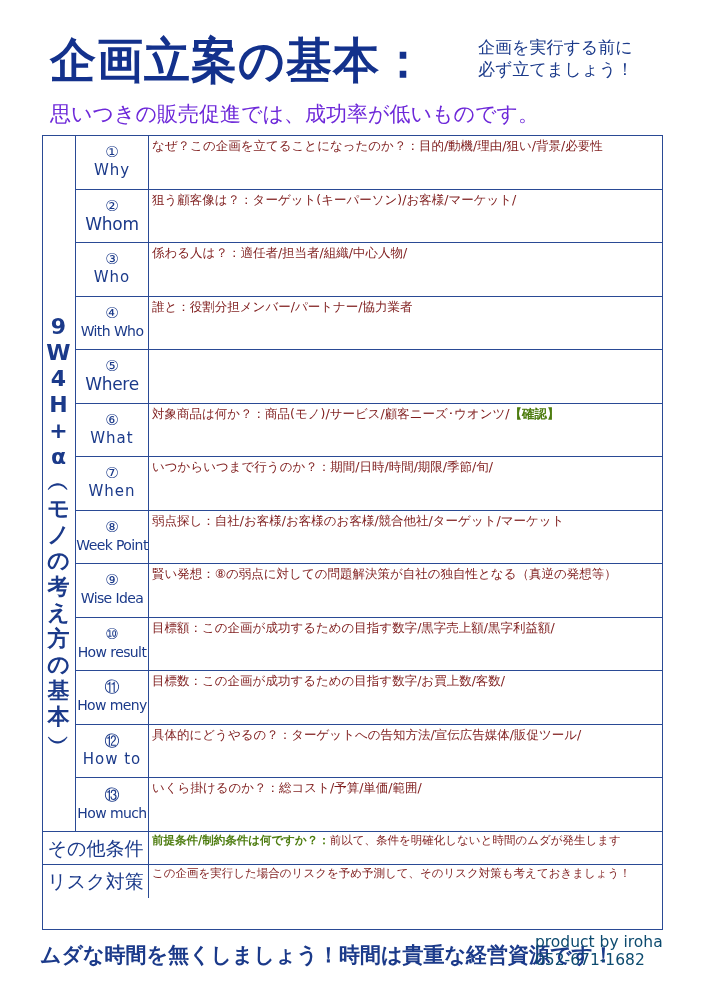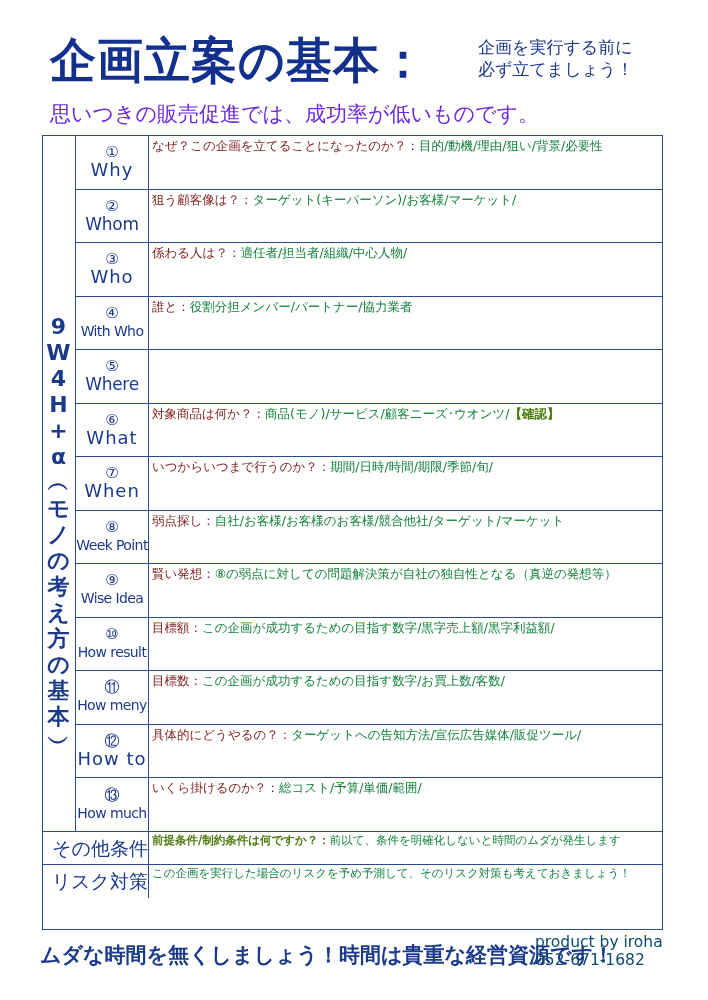--- a/index.html
+++ b/index.html
@@ -18,29 +18,29 @@
            font-size: 22px; font-weight: bold; color: #1b3a8a; line-height: 26px; }
   .vtext span { display: block; }
   .rows { position: absolute; left: 33px; top: 0; width: 586px; }
   .row { position: relative; height: 53.5px; border-bottom: 1.2px solid #2a4a95; box-sizing: border-box; display: flex; }
   .row:last-child { border-bottom: none; }
   .label { width: 73px; border-right: 1.5px solid #2a4a95; box-sizing: border-box; text-align: center;
            display: flex; flex-direction: column; justify-content: center; color: #1b3a8a; }
   .label .num { font-size: 15px; line-height: 16px; }
   .label .en { font-size: 17px; line-height: 20px; white-space: nowrap; letter-spacing: -0.3px; }
   .label .en.small { font-size: 14px; letter-spacing: -0.6px; }
-  .label .en.big { font-size: 18px; letter-spacing: 1px; }
+  .label .en.big { font-size: 15px; letter-spacing: 1px; }
   .content { flex: 1; padding: 2px 0 0 3px; font-size: 12.5px; line-height: 16px; white-space: nowrap; overflow: hidden; }
   .q { color: #7f1d1d; }
-  .a { color: #15803d; }
+  .a { color: #7f1d1d; }
   .b { color: #4d7c0f; font-weight: bold; }
 
   .bottom { position: absolute; left: 0; top: 695px; width: 619px; }
   .brow { display: flex; height: 33.3px; border-top: 1.5px solid #2a4a95; box-sizing: border-box; }
-  .blabel { width: 106px; border-right: 1.5px solid #2a4a95; box-sizing: border-box; text-align: right;
+  .blabel { width: 106px; border-right: 1.5px solid #2a4a95; box-sizing: border-box; text-align: center;
             font-size: 19px; line-height: 32px; color: #1b3a8a; white-space: nowrap; }
   .bcontent { flex: 1; padding: 1px 0 0 3px; font-size: 11.5px; line-height: 15px; white-space: nowrap; overflow: hidden; }
 
   .footer { position: absolute; left: 40px; top: 941px; font-size: 21px; color: #1b3a8a; font-weight: bold; line-height: 28px; }
   .credit { position: absolute; left: 535px; top: 933px; font-size: 15.5px; line-height: 18px; color: #0c4a6e; }
 </style>
 </head>
 <body>
 
 <div class="title">企画立案の基本：</div>

